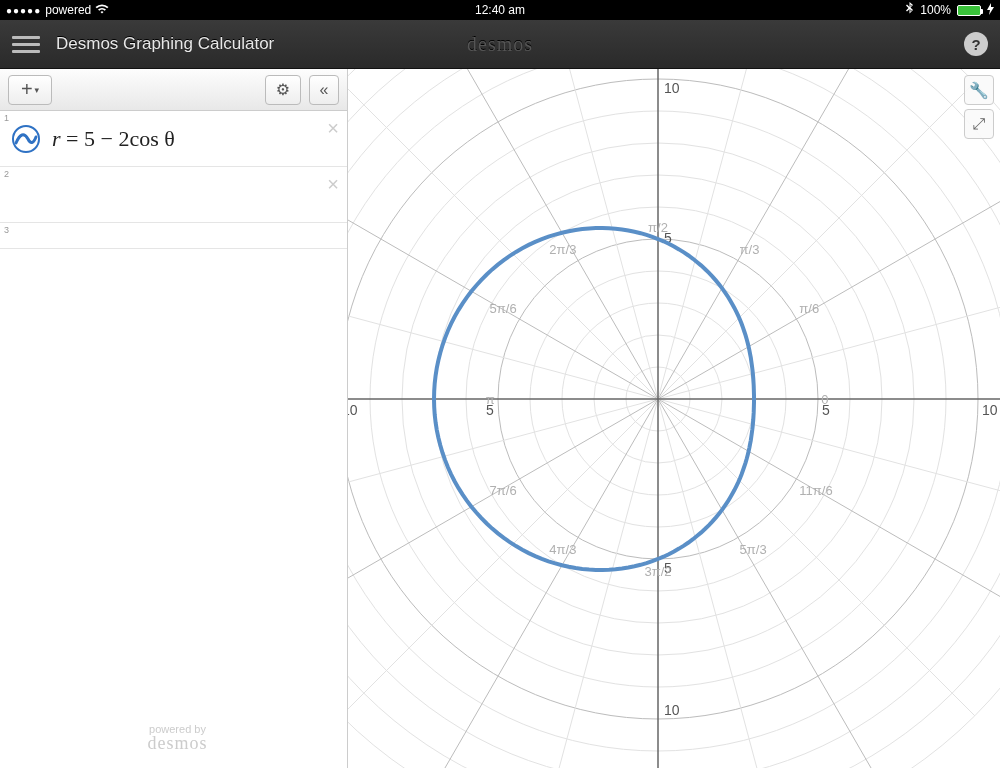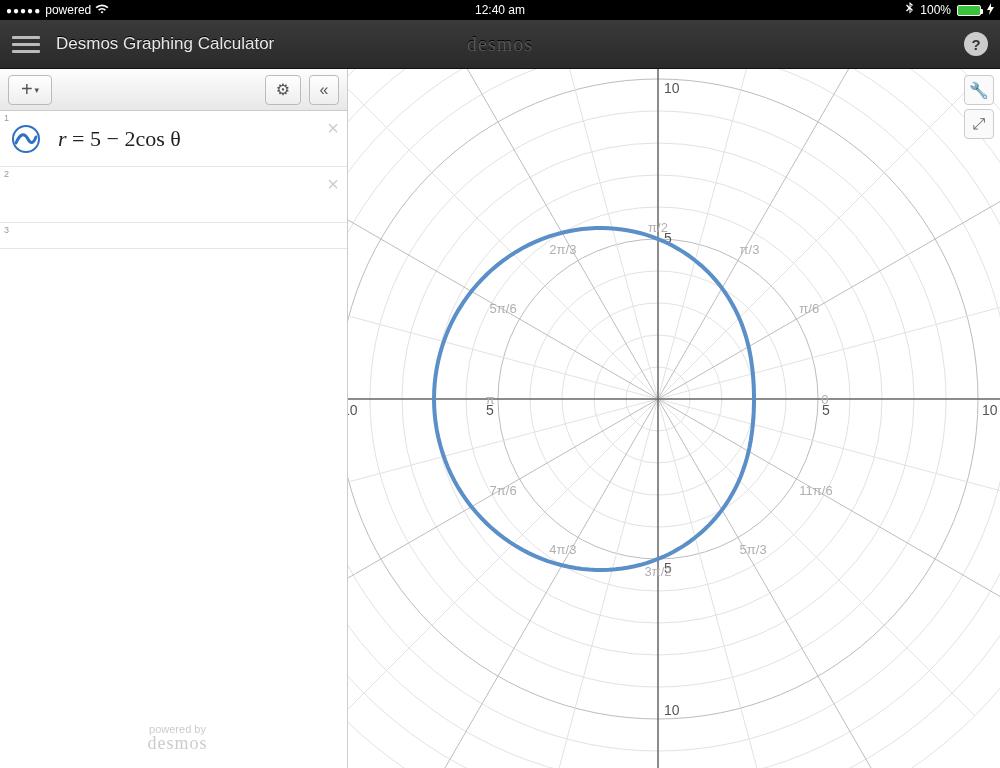--- a/index.html
+++ b/index.html
@@ -35,21 +35,21 @@
   .spacer { flex:1; }
   .gear-btn { width:36px; font-size:16px;}
   .collapse-btn { width:30px; font-size:16px; letter-spacing:-4px; padding-right:4px;}
 
   .expr-list { flex:1; overflow:auto; }
   .expr-row { min-height:56px; border-bottom:1px solid #e5e5e5; display:flex; align-items:center; position:relative; }
   .expr-row .idx { position:absolute; top:2px; left:4px; font-size:9px; color:#999;}
   .expr-row .del { position:absolute; top:6px; right:8px; font-size:20px; color:#ccc; cursor:pointer; font-weight:300;}
   .expr-icon { width:28px; height:28px; border-radius:50%; margin-left:12px; border:2px solid #2f72c4; display:flex; align-items:center; justify-content:center; background:#fff; overflow:hidden;}
   .expr-icon svg { width:24px; height:24px; }
-  .expr-body { margin-left:18px; font-family: "Times New Roman", serif; font-size:22px; color:#222;}
+  .expr-body { margin-left:12px; font-family: "Times New Roman", serif; font-size:22px; color:#222;}
   .expr-body .it { font-style: italic; }
   .small-row { min-height:26px; border-bottom:1px solid #e5e5e5; position:relative;}
   .small-row .idx { position:absolute; top:2px; left:4px; font-size:9px; color:#999;}
 
   .powered { position:absolute; bottom:14px; left:8px; right:0; text-align:center; color:#ccc; font-size:11px; pointer-events:none;}
   .powered .d { font-family: Georgia, serif; font-size:18px; letter-spacing:1px; display:block; margin-top:-2px;}
 
   
   .graph-pane { flex:1; position:relative; background:#fff; }
   .graph-pane svg { position:absolute; inset:0; }

